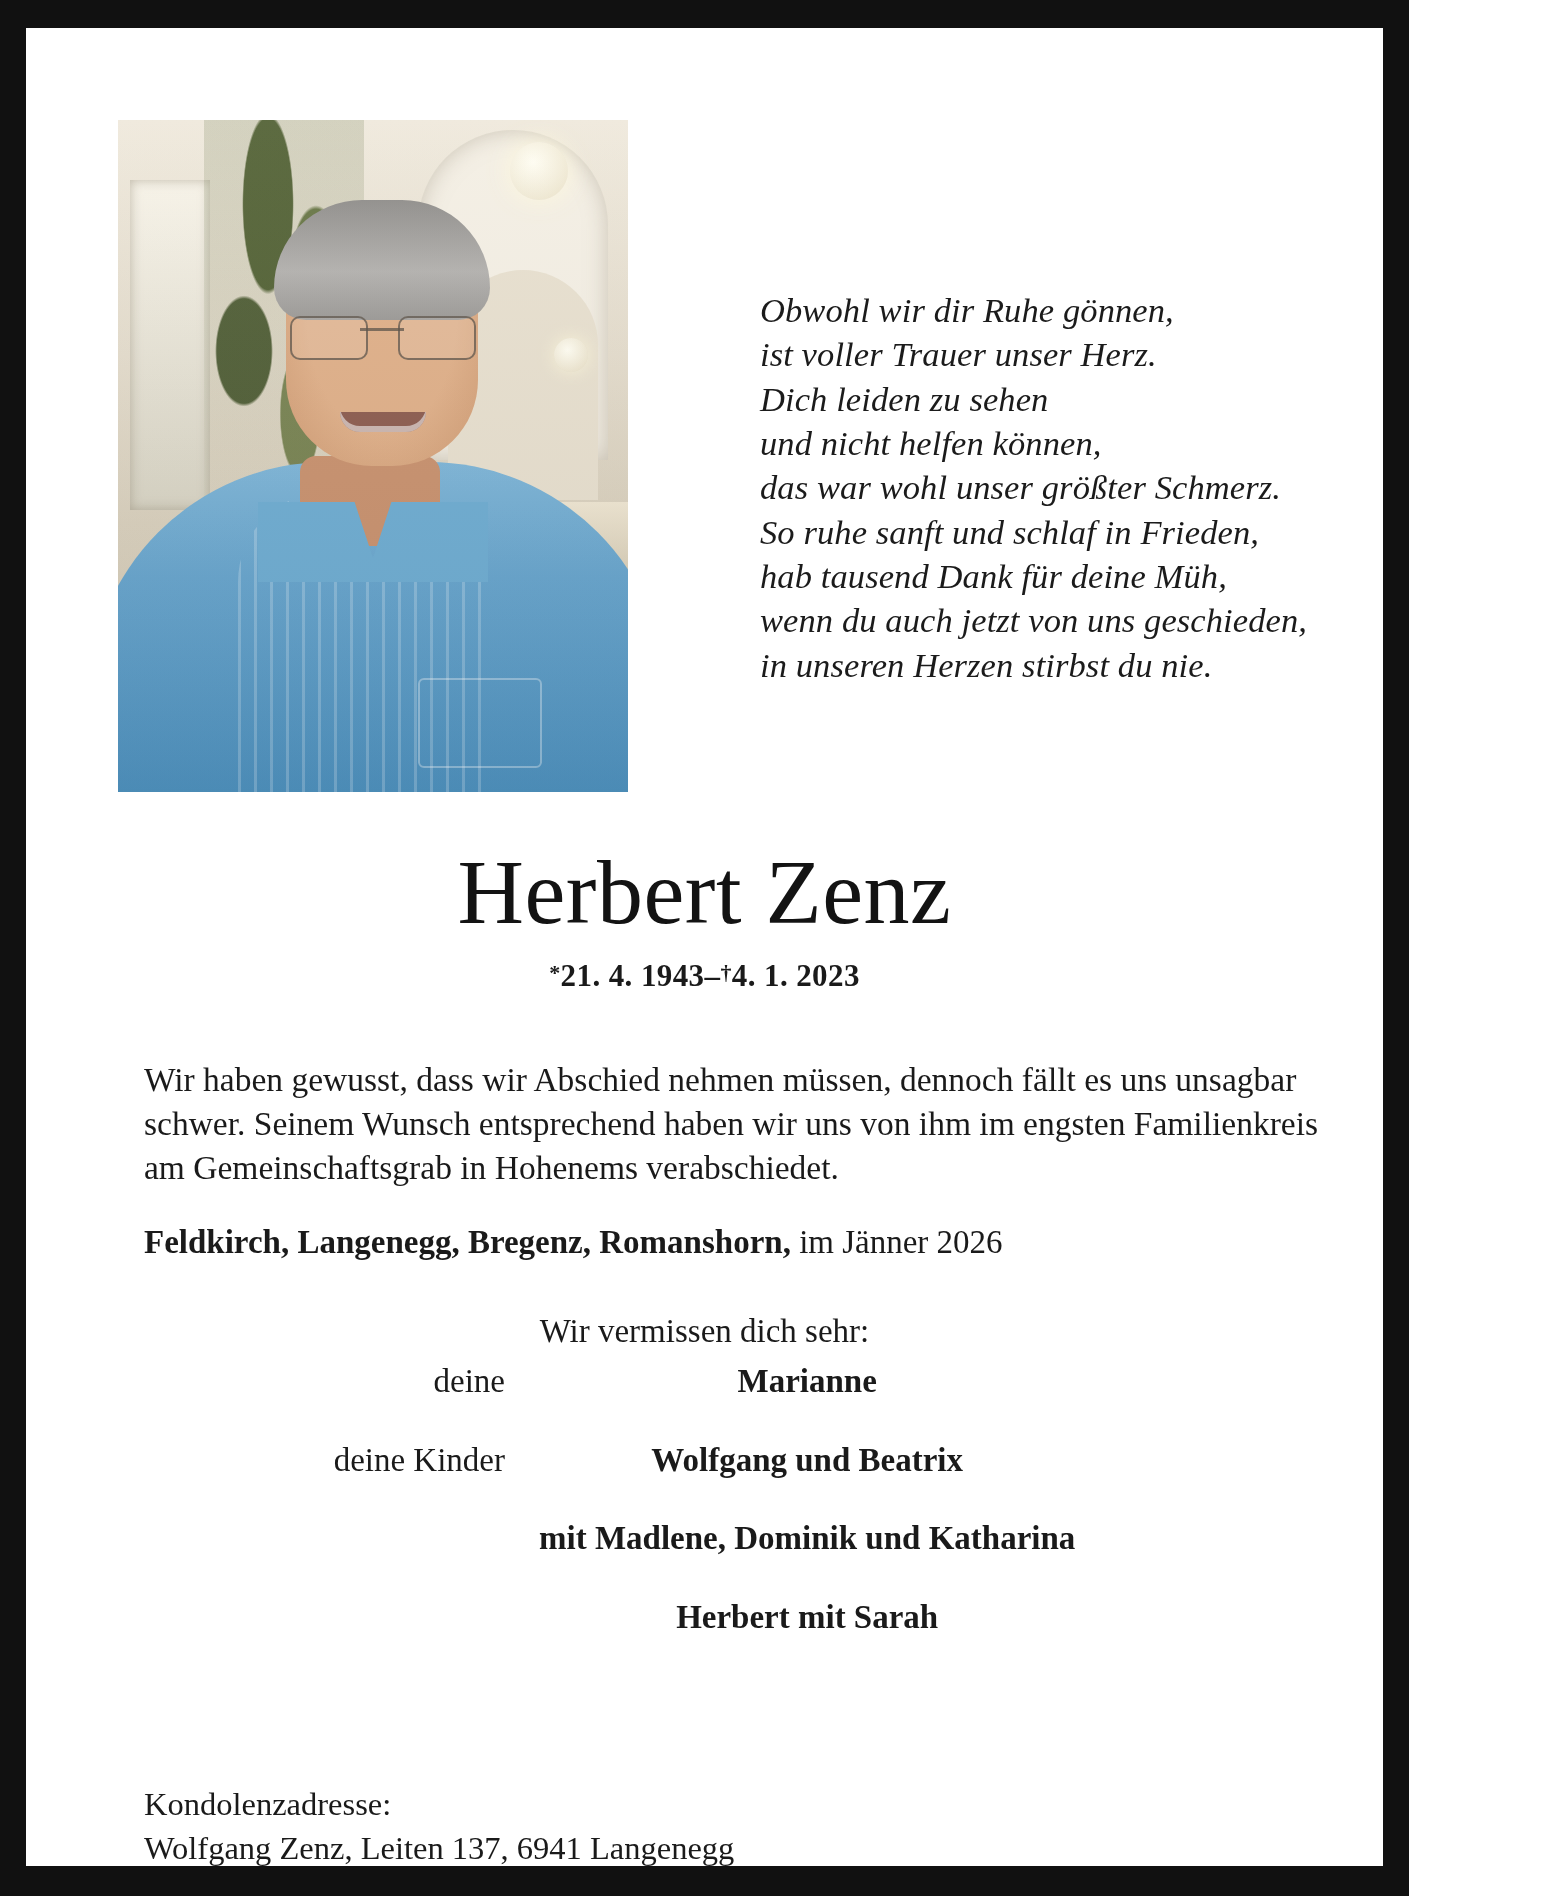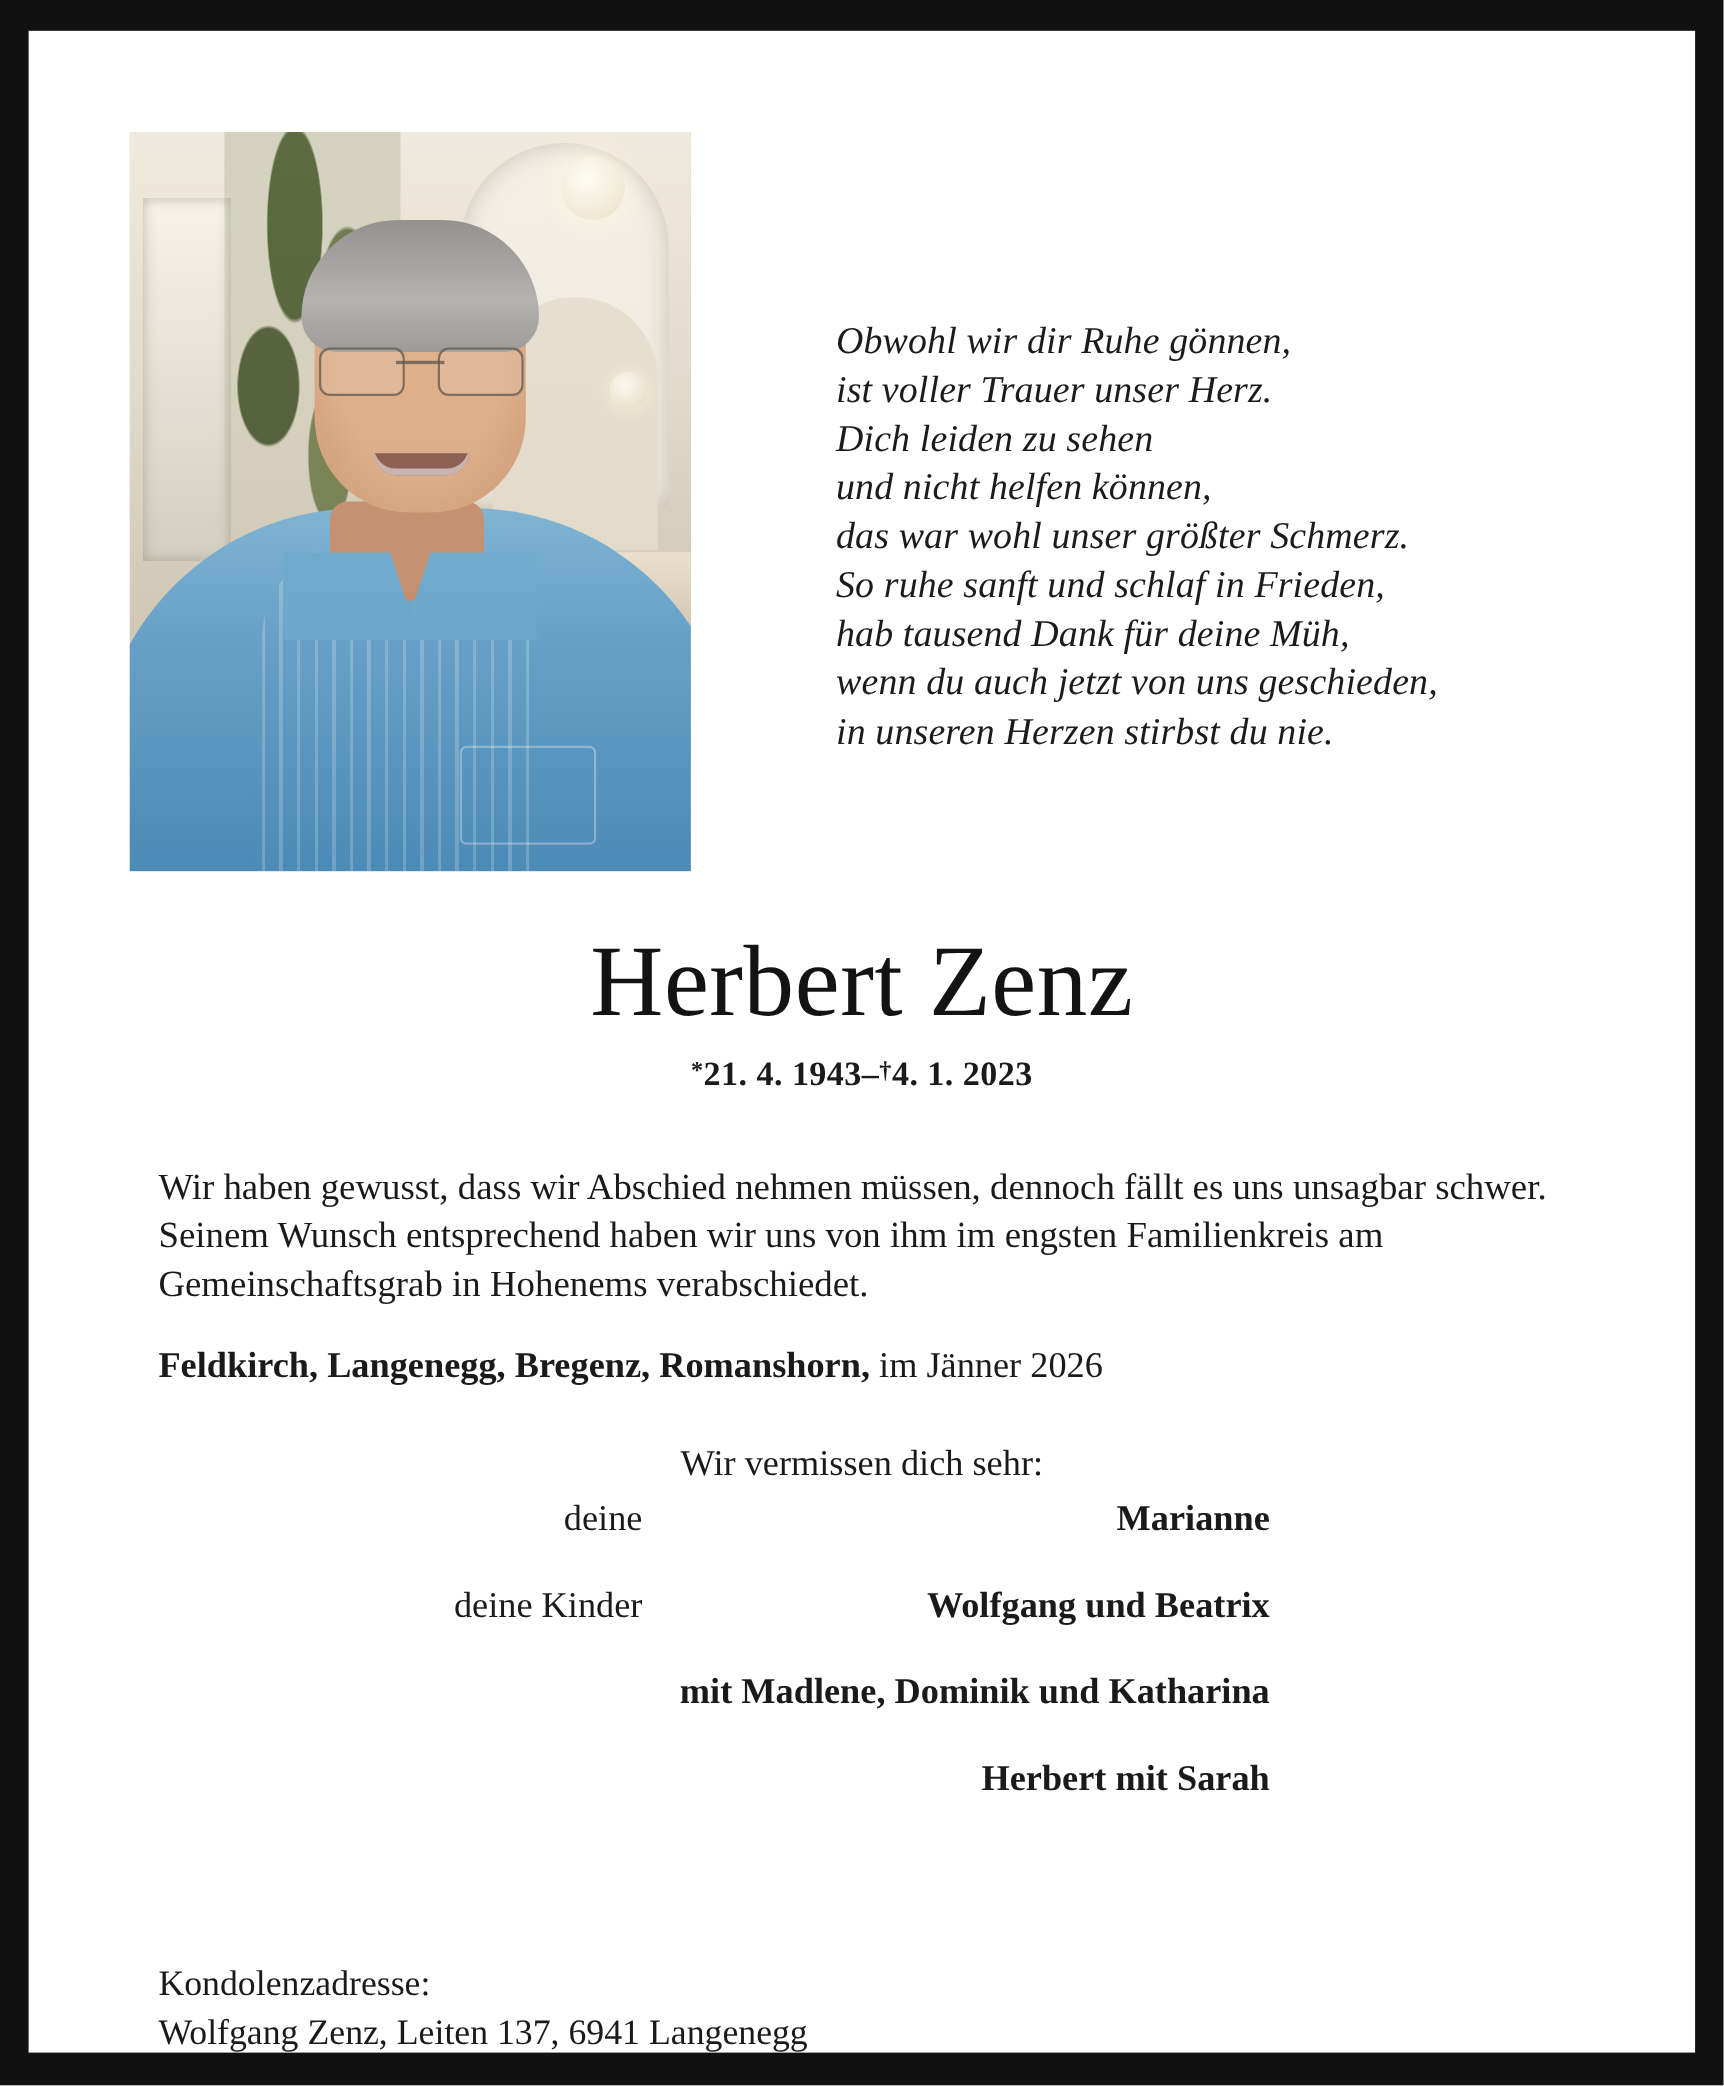--- a/index.html
+++ b/index.html
@@ -7,21 +7,21 @@
     padding: 0;
     background: #ffffff;
   }
   body {
     width: 1567px;
     height: 1896px;
     font-family: "Liberation Serif", serif;
     color: #1a1a1a;
   }
   .page {
-    width: 1567px;
+    width: 1409px;
     height: 1896px;
     box-sizing: border-box;
     background: #111111;
     padding: 28px 26px 30px 26px;
   }
   .card {
     background: #ffffff;
     width: 100%;
     height: 100%;
     box-sizing: border-box;
@@ -237,21 +237,21 @@
   .miss-lead { margin-bottom: 6px; }
   .fam-grid {
     display: inline-grid;
     grid-template-columns: auto auto;
     column-gap: 13px;
     row-gap: 3px;
     text-align: left;
     gap: 34px;
   }
   .fam-grid .c1 { text-align: right; white-space: nowrap; }
-  .fam-grid .c2 { text-align: right; white-space: nowrap; }
+  .fam-grid .c2 { text-align: center; white-space: nowrap; }
   
   .condolence {
     margin: 110px 0 0 118px;
     font-size: 32.5px;
     line-height: 1.34;
   }
 </style>
 </head>
 <body>
 

